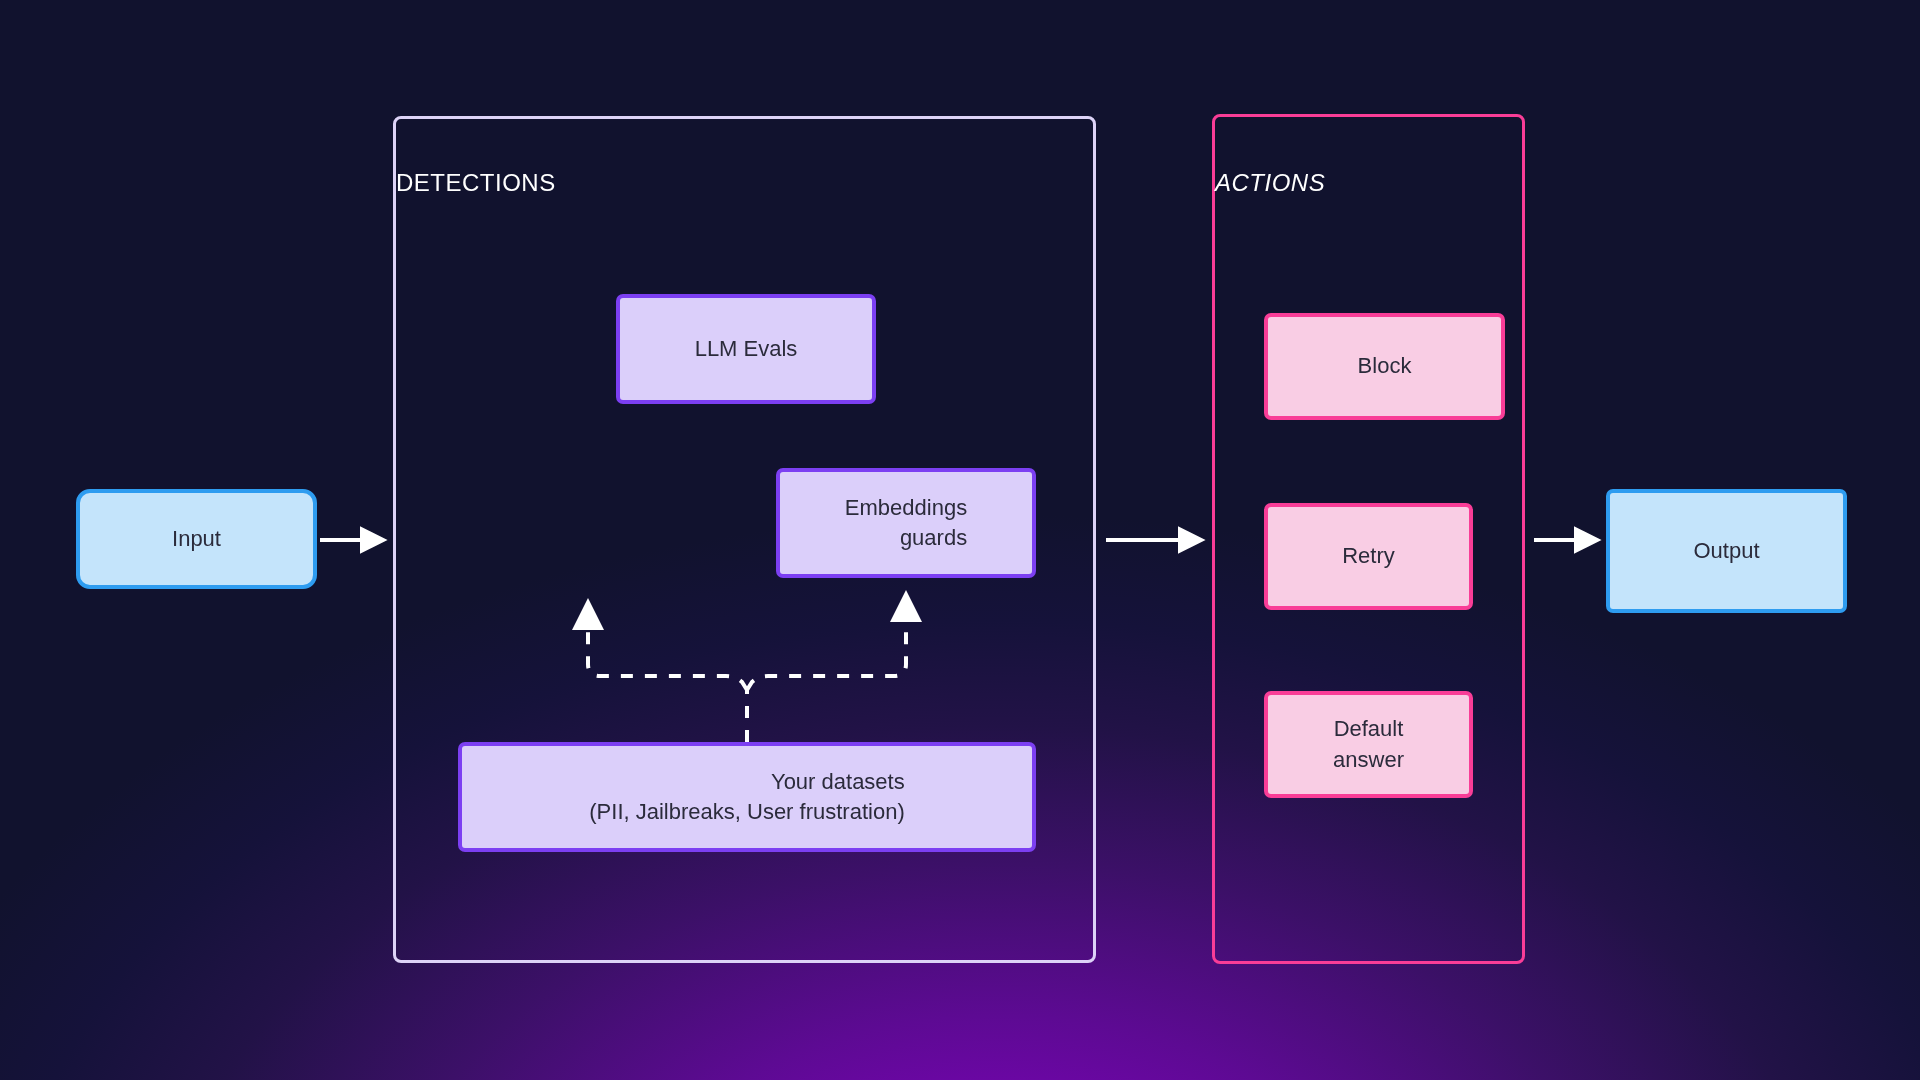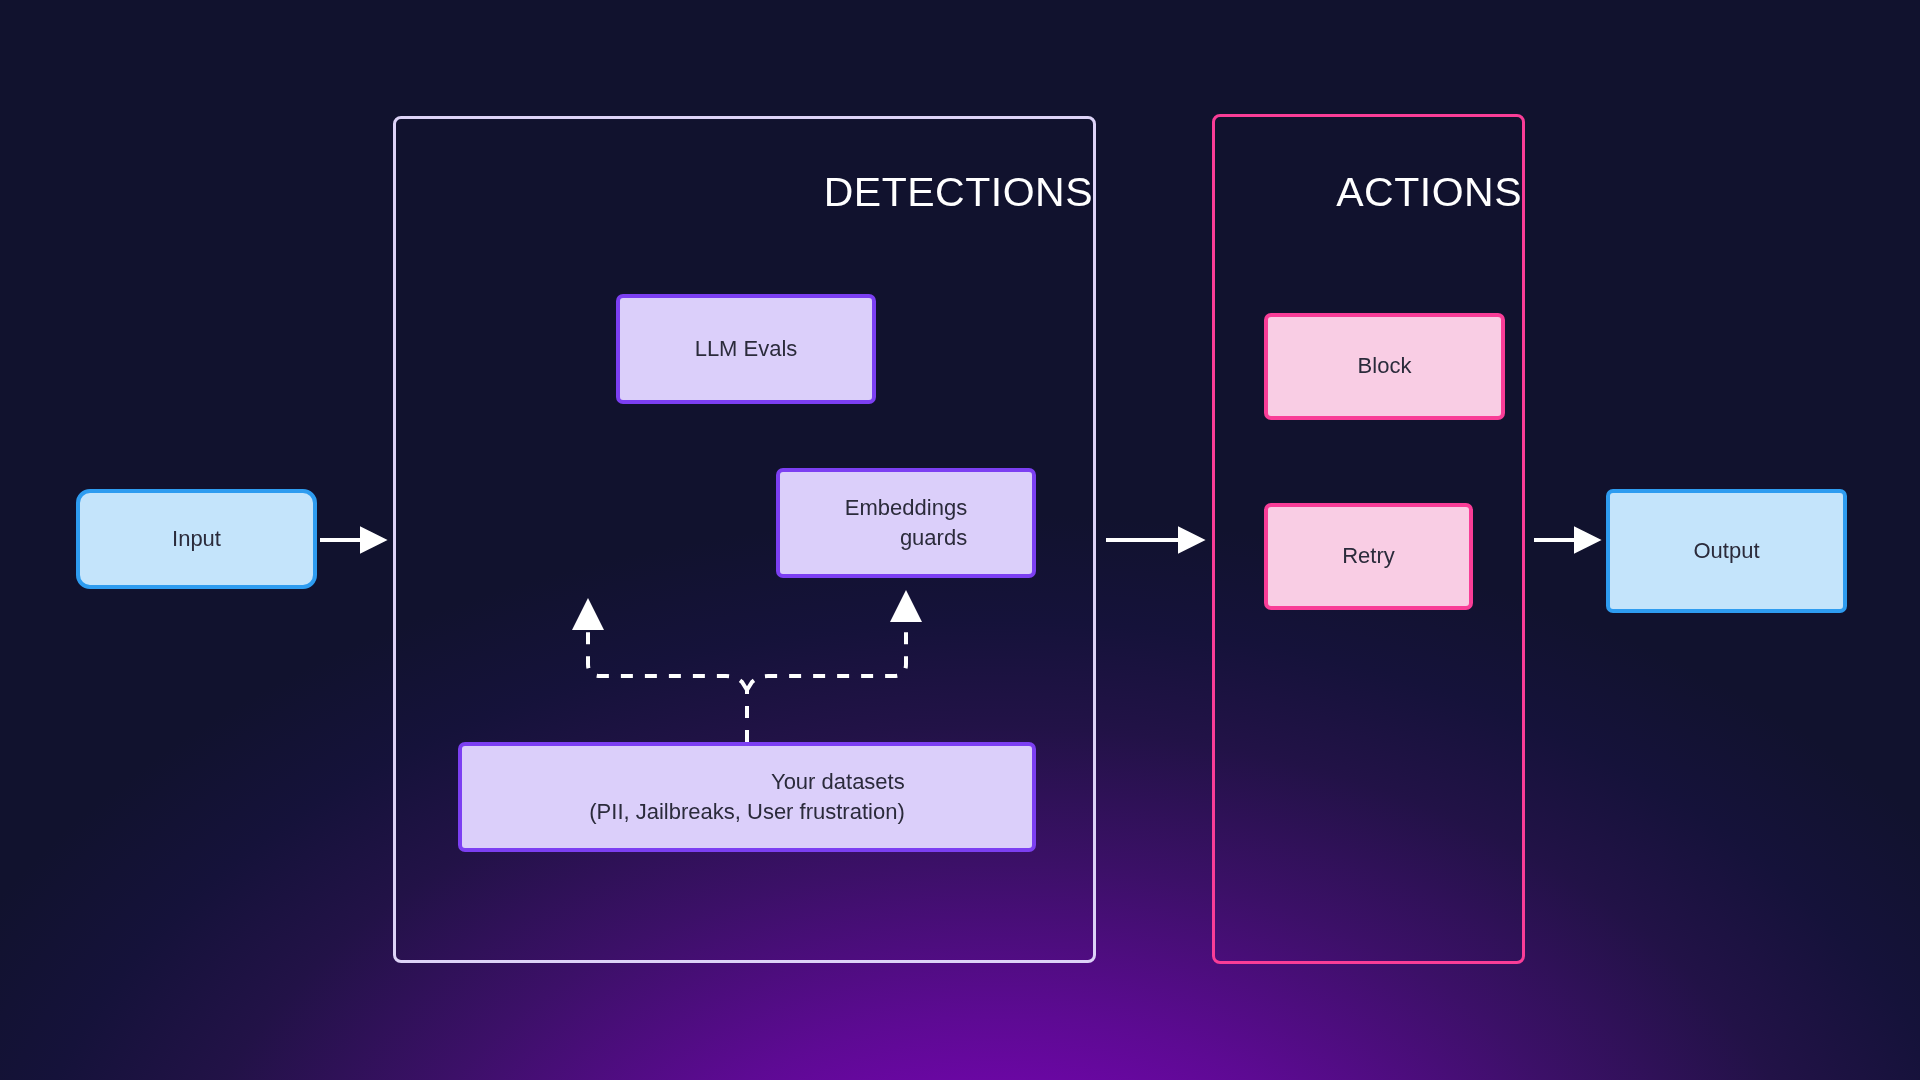--- a/index.html
+++ b/index.html
@@ -22,38 +22,38 @@
   .panel {
     position: absolute;
     border-radius: 8px;
     box-sizing: border-box;
     background: transparent;
   }
   .panel-title {
     position: absolute;
     left: 0;
     right: 0;
-    text-align: right;
+    text-align: left;
     color: #ffffff;
-    font-size: 41px;
+    font-size: 24px;
     letter-spacing: 0.5px;
     font-weight: 400;
   }
   #panel-detections {
     left: 393px; top: 116px;
     width: 703px; height: 847px;
     border: 3px solid #ddd3f7;
   }
   #panel-detections .panel-title { top: 50px; }
   #panel-actions {
     left: 1212px; top: 114px;
     width: 313px; height: 850px;
     border: 3px solid #f93d97;
   }
-  #panel-actions .panel-title { top: 52px; }
+  #panel-actions .panel-title { top: 52px; font-style: italic; }
 
   
   .node {
     position: absolute;
     box-sizing: border-box;
     display: flex;
     align-items: center;
     justify-content: center;
     text-align: center;
     border-radius: 7px;
@@ -169,14 +169,20 @@
       <span class="l">Block</span>
     </span>
   </div>
 
   <div class="node node-pink" id="node-retry">
     <span class="lines">
       <span class="l">Retry</span>
     </span>
   </div>
 
+  <div class="node node-pink" id="node-default">
+    <span class="lines">
+      <span class="l">Default</span>
+      <span class="l">answer</span>
+    </span>
+  </div>
 
 </div>
 
 </body></html>

